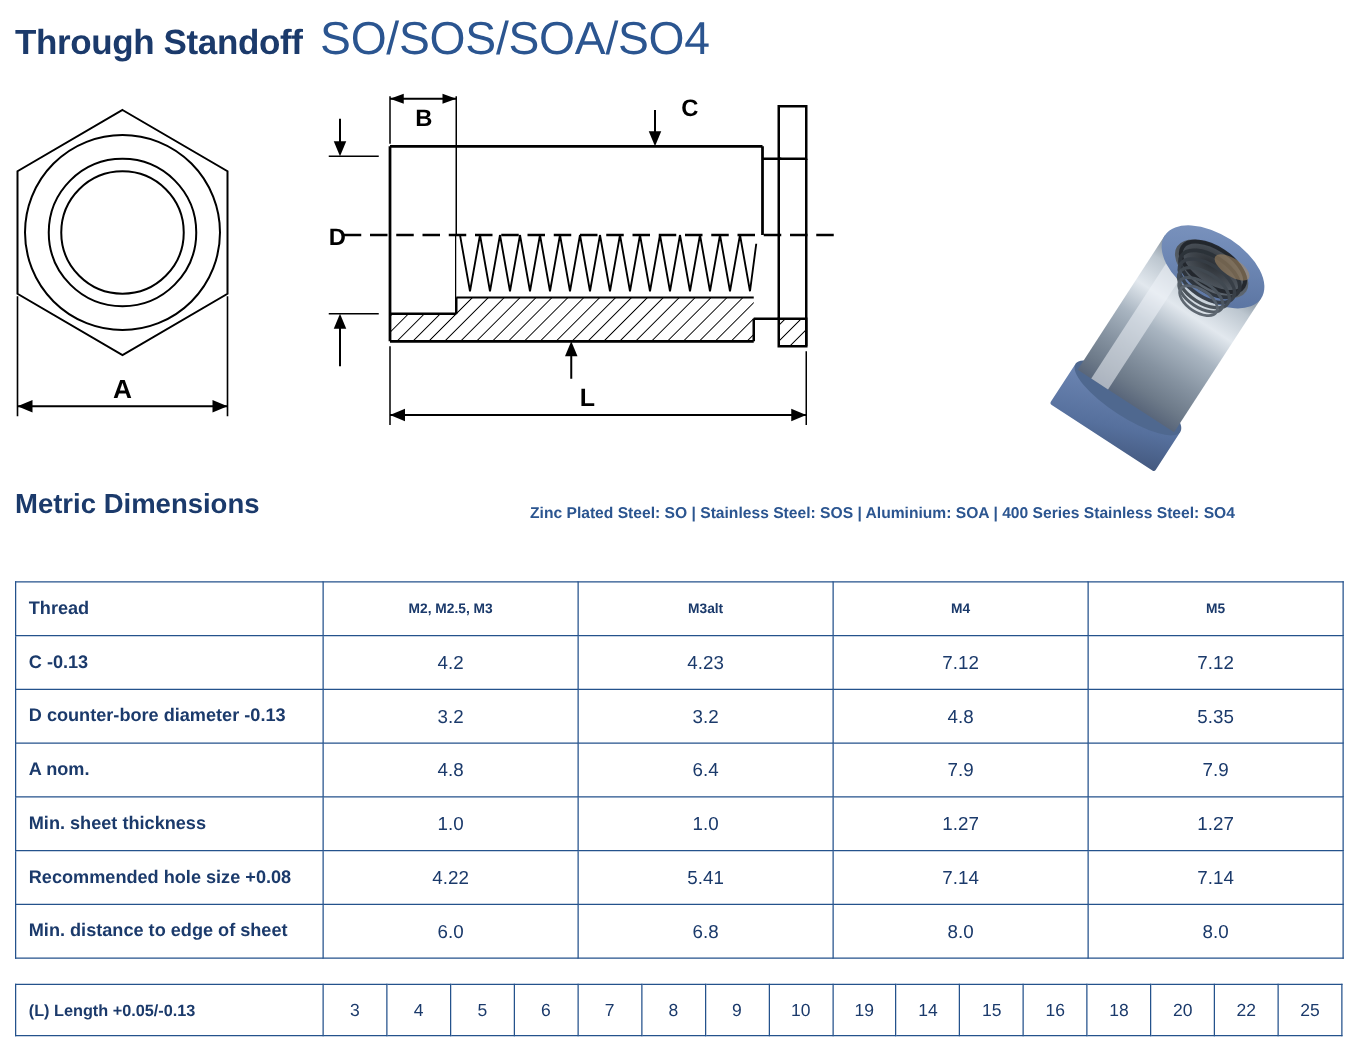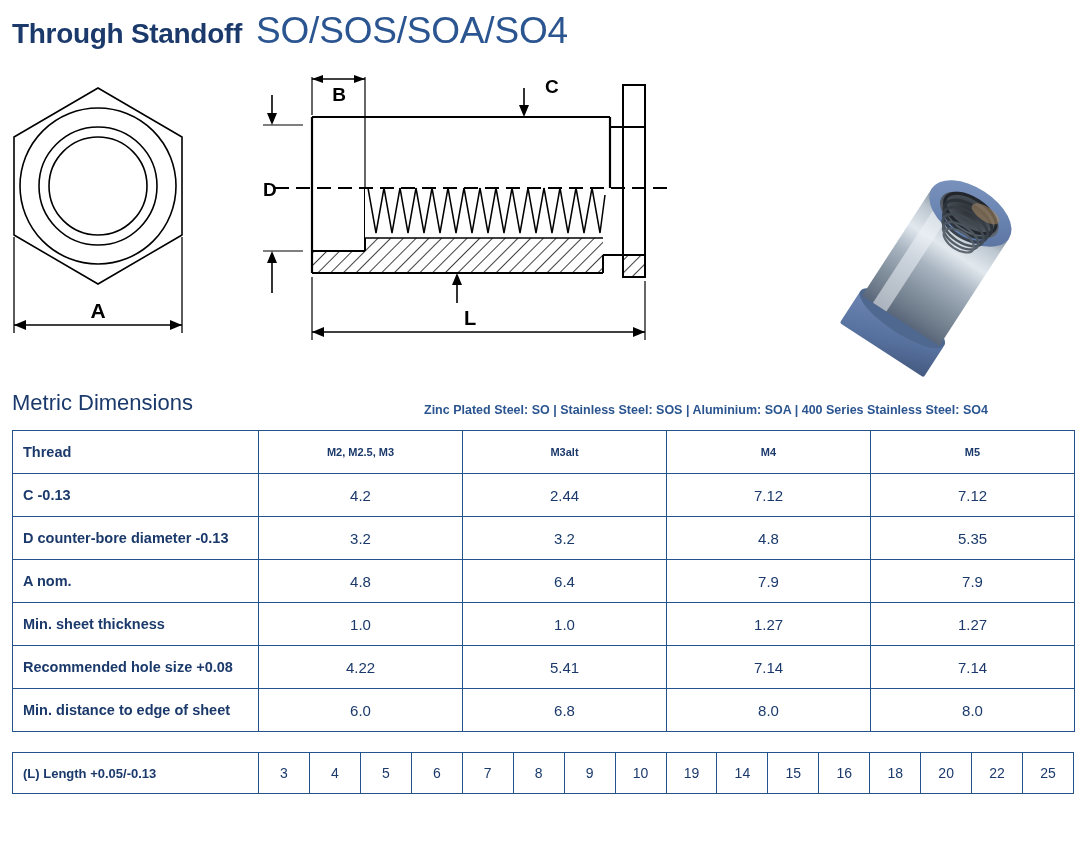--- a/index.html
+++ b/index.html
@@ -54,37 +54,38 @@
     position: absolute;
     left: 790px; top: 68px;
     width: 290px; height: 290px;
   }
 
   
   .sec-head {
     position: absolute;
     left: 12px; top: 390px;
     font-size: 22px;
-    font-weight: normal;
+    font-weight: bold;
     color: #1b3a6b;
   }
   .sec-sub {
     position: absolute;
     left: 424px; top: 403px;
     font-size: 12.5px;
     font-weight: bold;
     color: #2b5590;
     white-space: nowrap;
   }
 
   
   table {
     border-collapse: collapse;
     font-size: 14px;
     color: #1b3a6b;
+    margin-top: 35px;
   }
   .tbl-main {
     position: absolute;
     left: 12px; top: 430px;
     width: 1062px;
     table-layout: fixed;
   }
   .tbl-main th, .tbl-main td {
     border: 1px solid #24528c;
     height: 42px;
@@ -340,21 +341,21 @@
         <th class="valhead">M2, M2.5, M3</th>
         <th class="valhead">M3alt</th>
         <th class="valhead">M4</th>
         <th class="valhead">M5</th>
       </tr>
     </thead>
     <tbody>
       <tr>
         <td class="rowlab">C -0.13</td>
         <td class="val">4.2</td>
-        <td class="val">2.44</td>
+        <td class="val">4.23</td>
         <td class="val">7.12</td>
         <td class="val">7.12</td>
       </tr>
       <tr>
         <td class="rowlab">D counter-bore diameter -0.13</td>
         <td class="val">3.2</td>
         <td class="val">3.2</td>
         <td class="val">4.8</td>
         <td class="val">5.35</td>
       </tr>

